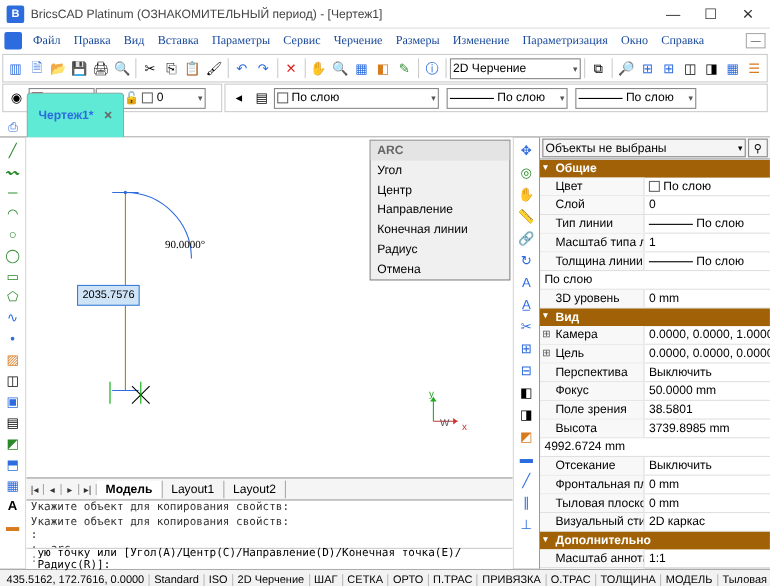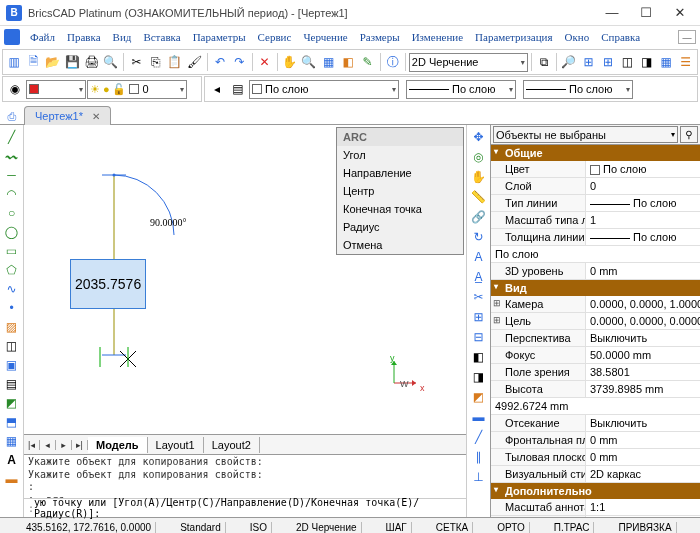--- a/index.html
+++ b/index.html
@@ -20,31 +20,31 @@
 .tbtn.red { color: #d22; }
 .tbtn.green { color: #2a8a2a; }
 .tbtn.orange { color: #d87b1e; }
 .tsep { width: 1px; height: 18px; background: #ccc; margin: 0 2px; }
 .tcombo { height: 19px; border: 1px solid #888; font-size: 11px; padding: 0 2px; background: #fff; display: flex; align-items: center; }
 .tcombo .arr { margin-left: auto; font-size: 8px; color: #555; }
 .row2 { display: flex; margin: 1px 2px; gap: 2px; }
 .row2 .toolbar { margin: 0; flex-shrink: 0; }
 .doc-tabs { height: 22px; display: flex; align-items: flex-end; padding: 0 4px; border-bottom: 1px solid #999; }
 .doc-tabs .qv { width: 16px; height: 16px; color: #2d6cdf; display: flex; align-items: center; justify-content: center; margin-right: 4px; }
-.doc-tab { padding: 3px 10px; border: 1px solid #999; border-bottom: none; background: #e5e5e5; border-radius: 4px 4px 0 0; font-size: 11px; color: #2d6cdf; font-weight: normal; position: relative; top: 1px; }
+.doc-tab { padding: 14px 10px; border: 1px solid #999; border-bottom: none; background: #5eead4; border-radius: 4px 4px 0 0; font-size: 11px; color: #2d6cdf; font-weight: bold; position: relative; top: 1px; }
 .doc-tab .close { margin-left: 6px; color: #666; font-size: 10px; }
 .workspace { display: flex; height: 392px; }
 .ltoolbar { width: 24px; border-right: 1px solid #ccc; display: flex; flex-direction: column; align-items: center; padding-top: 2px; gap: 0px; }
 .ltoolbar .tbtn { height: 19px; }
 .canvas-area { flex: 1; position: relative; background: #fff; display: flex; flex-direction: column; }
 .canvas { flex: 1; position: relative; overflow: hidden; }
 .ctx-menu { position: absolute; right: 2px; top: 2px; width: 128px; background: #f0f0f0; border: 1px solid #888; font-size: 11px; z-index: 5; }
 .ctx-menu .hdr { background: #e4e4e4; padding: 3px 6px; color: #666; font-weight: bold; }
 .ctx-menu .itm { padding: 3px 6px; }
-.dim-box { position: absolute; border: 1px solid #3a7ed6; background: #cfe3f7; color: #000; font-size: 14px; padding: 16px 4px; }
+.dim-box { position: absolute; border: 1px solid #3a7ed6; background: #cfe3f7; color: #000; font-size: 10px; padding: 3px 4px; }
 .model-tabs { height: 20px; border-top: 1px solid #999; display: flex; align-items: center; font-size: 11px; background: #f5f5f5; }
 .model-tabs .nav { width: 16px; text-align: center; border-right: 1px solid #aaa; font-size: 9px; color: #333; }
 .model-tabs .mt { padding: 2px 8px; border-right: 1px solid #aaa; }
 .model-tabs .mt.active { background: #fff; font-weight: bold; }
 .cmdline-wrap { border-top: 1px solid #999; background: #fff; }
 .cmdhist { height: 44px; overflow: hidden; font-family: Consolas, monospace; font-size: 10px; padding: 1px 4px; color: #333; line-height: 1.25; border-bottom: 1px solid #ccc; }
 .cmdprompt { height: 18px; display: flex; align-items: center; font-family: Consolas, monospace; font-size: 10px; padding: 0 4px; }
 .rtoolbar { width: 24px; border-left: 1px solid #ccc; display: flex; flex-direction: column; align-items: center; padding-top: 2px; gap: 0px; }
 .rtoolbar .tbtn { height: 20px; }
 .prop-panel { width: 210px; border-left: 1px solid #999; display: flex; flex-direction: column; font-size: 11px; }
@@ -55,21 +55,21 @@
 .prop-grid { flex: 1; overflow: auto; }
 .prop-cat { background: #a16207; color: #fff; padding: 2px 4px 2px 14px; position: relative; font-weight: bold; }
 .prop-cat::before { content: "▾"; position: absolute; left: 3px; top: 2px; font-size: 8px; }
 .prop-row { display: flex; border-bottom: 1px solid #e0e0e0; }
 .prop-row .k { width: 95px; padding: 2px 4px 2px 14px; border-right: 1px solid #e0e0e0; background: #f8f8f8; white-space: nowrap; overflow: hidden; position: relative; }
 .prop-row .k.exp::before { content: "⊞"; position: absolute; left: 2px; top: 2px; font-size: 9px; color: #555; }
 .prop-row .v { flex: 1; padding: 2px 4px; white-space: nowrap; overflow: hidden; }
 .swatch { display: inline-block; width: 10px; height: 10px; border: 1px solid #666; vertical-align: middle; margin-right: 3px; }
 .line-preview { display: inline-block; width: 40px; border-top: 1px solid #000; vertical-align: middle; margin-right: 3px; }
 .statusbar { height: 19px; border-top: 1px solid #999; display: flex; align-items: center; font-size: 10px; background: #f2f2f2; padding: 0 2px; gap: 0; }
-.statusbar .cell { padding: 0 4px; border-right: 1px solid #bbb; white-space: nowrap; margin-left: 20px; }
+.statusbar .cell { padding: 0 4px; border-right: 1px solid #bbb; white-space: nowrap; }
 svg.arc { position: absolute; top: 0; left: 0; }
 </style>
 </head>
 <body>
 
 <div class="titlebar">
   <div class="logo">B</div>
   <div class="title">BricsCAD Platinum (ОЗНАКОМИТЕЛЬНЫЙ период) - [Чертеж1]</div>
   <div class="win-controls">
     <div class="win-btn">—</div>
@@ -223,23 +223,23 @@
       <div style="position:absolute;left:126px;top:92px;font-size:10px;font-family:Consolas">90.0000°</div>
       <div class="dim-box" style="left:46px;top:134px">2035.7576</div>
       <div style="position:absolute;left:396px;top:258px;color:#c33;font-size:9px">x</div>
       <div style="position:absolute;left:366px;top:228px;color:#2a2;font-size:9px">y</div>
       <div style="position:absolute;left:376px;top:254px;color:#555;font-size:9px">W</div>
 
       <div class="ctx-menu">
         <div class="hdr">ARC</div>
         <div id="ctx-items">
             <div class="itm">Угол</div>
+            <div class="itm">Центр</div>
             <div class="itm">Направление</div>
-            <div class="itm">Центр</div>
-            <div class="itm">Конечная точка</div>
+            <div class="itm">Конечная линии</div>
             <div class="itm">Радиус</div>
             <div class="itm">Отмена</div>
           </div>
       </div>
     </div>
 
     <div class="model-tabs">
       <div class="nav">|◂</div>
       <div class="nav">◂</div>
       <div class="nav">▸</div>

